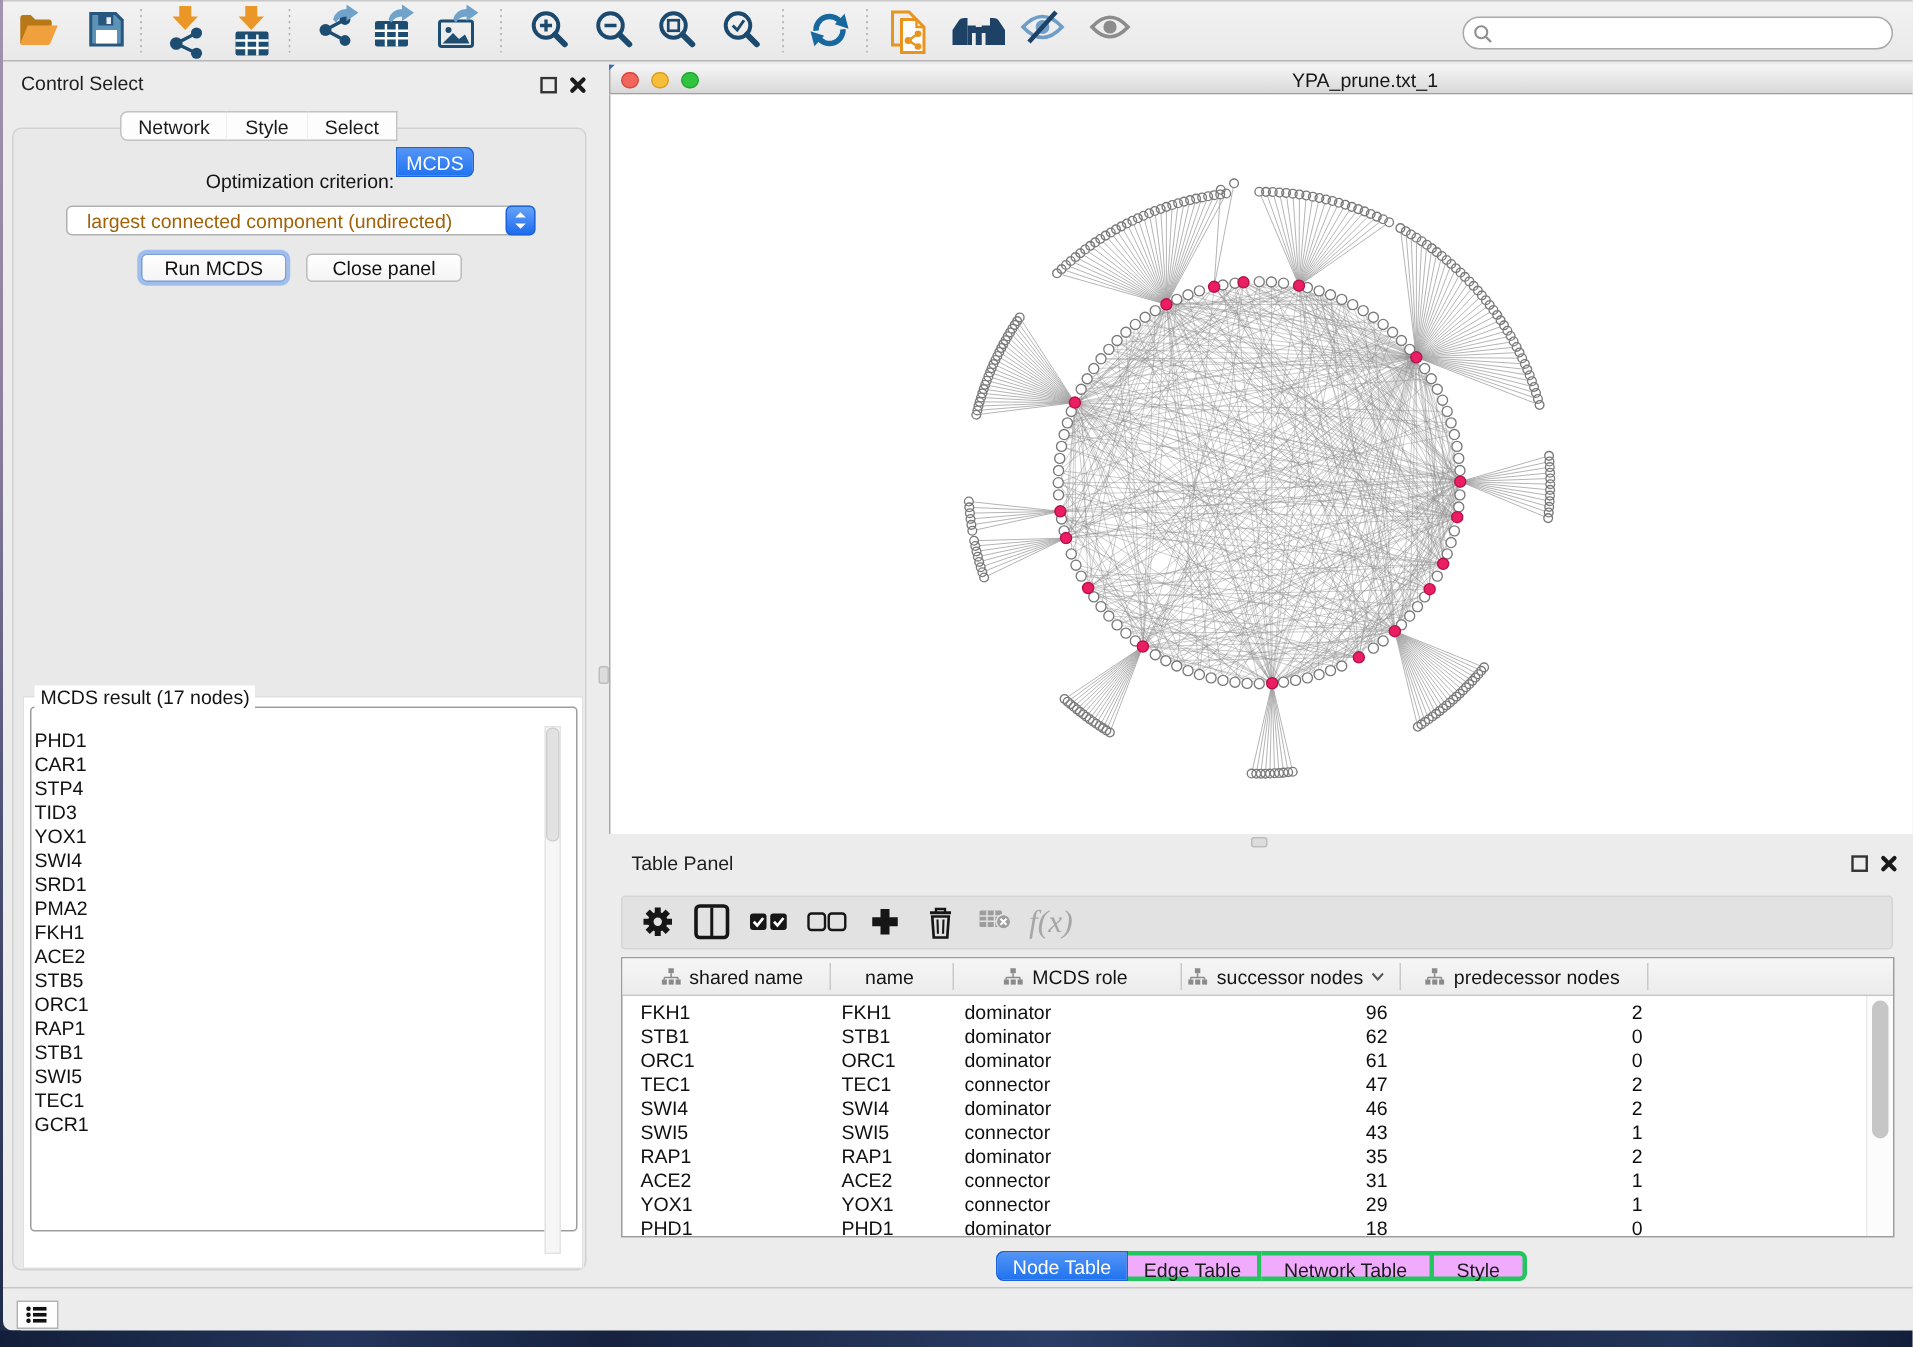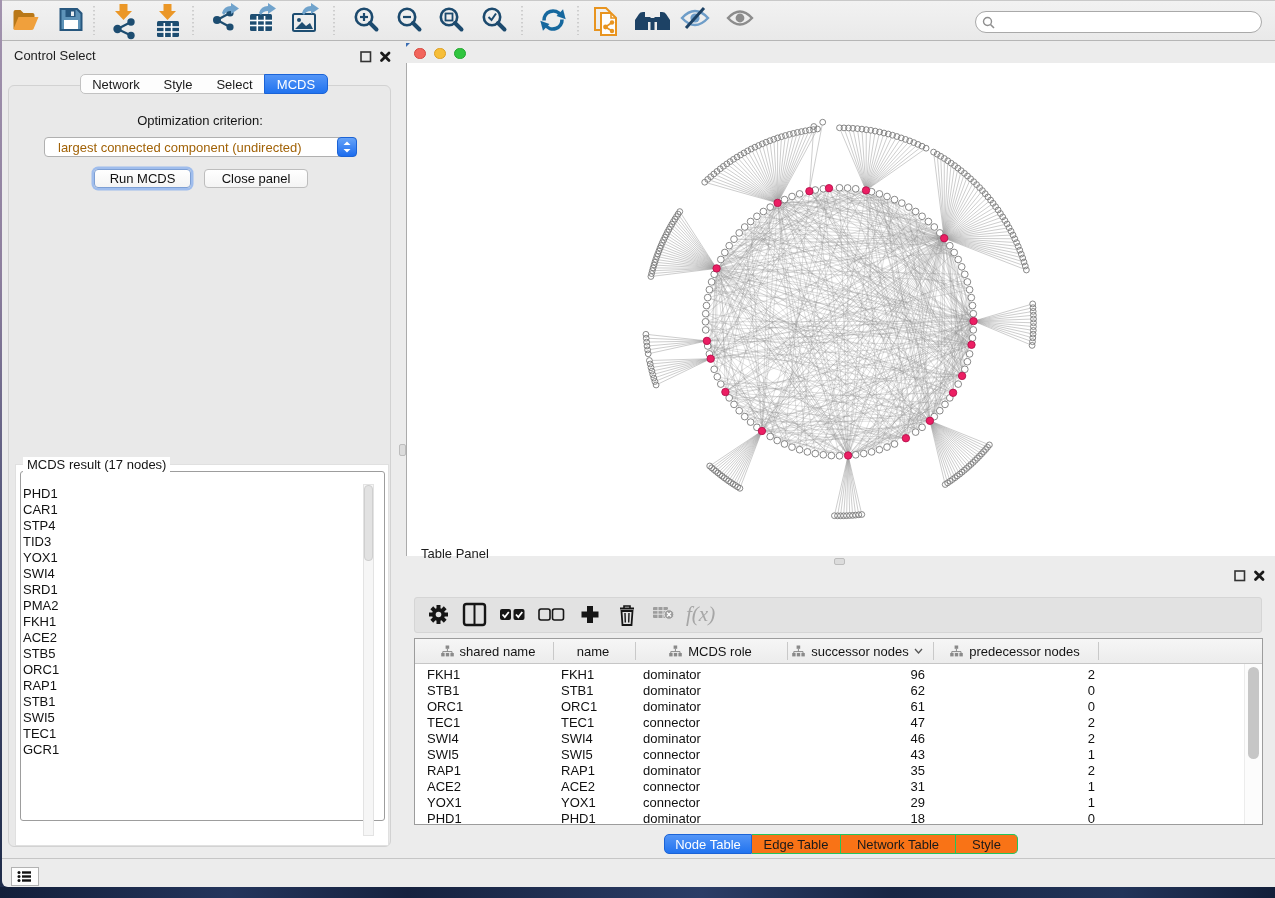--- a/index.html
+++ b/index.html
@@ -16,22 +16,22 @@
     border:1px solid #a9a9a9;border-radius:12px;box-sizing:border-box;}
   
   #cp-title{left:14px;top:48px;font-size:13px;color:#1d1d1d;}
   #cp-panel{left:8px;top:85px;width:383px;height:762px;background:#e9e9e9;
     border:1px solid #d2d2d2;border-radius:6px;box-sizing:border-box;}
   .tab{position:absolute;top:74px;height:20px;box-sizing:border-box;background:#fdfdfd;
     border:1px solid #c2c2c2;font-size:13px;color:#1a1a1a;text-align:center;line-height:19px;}
   #tab-net{left:80px;width:72px;border-radius:5px 0 0 5px;}
   #tab-style{left:151px;width:55px;border-left:none;}
   #tab-sel{left:205px;width:60px;border-left:none;}
-  #tab-mcds{left:264px;width:64px;border-radius:0 5px 5px 0;border:1px solid #1b63d6;
-    background:linear-gradient(180deg,#5395f7,#2173ef);color:#fff;}
+  #tab-mcds{left:264px;width:52px;border-radius:0 5px 5px 0;border:1px solid #1b63d6;
+    background:linear-gradient(180deg,#5395f7,#2173ef);color:#fff;margin-top:24px;}
   #optlabel{left:0px;top:113px;width:400px;text-align:center;font-size:13px;color:#141414;}
   #dropdown{left:44px;top:137px;width:313px;height:20px;background:#fff;border:1px solid #b0b0b0;
     border-radius:4px;box-sizing:border-box;}
   #dropdown span{position:absolute;left:13px;top:2px;font-size:13px;color:#a16207;}
   #ddcap{position:absolute;right:-1px;top:-1px;width:20px;height:20px;border-radius:4px;
     background:linear-gradient(180deg,#66a3f8,#1c6cee);border:1px solid #1b63d6;box-sizing:border-box;}
   .btn{position:absolute;top:169px;height:19px;background:linear-gradient(180deg,#ffffff,#f4f4f4);
     border:1px solid #bdbdbd;border-radius:4px;box-sizing:border-box;
     font-size:13px;color:#111;text-align:center;line-height:17px;}
   #btn-run{left:94px;width:97px;box-shadow:0 0 0 2.5px rgba(110,160,240,.6);border-color:#7d9fd4;}
@@ -65,42 +65,42 @@
     font-size:13px;color:#161616;}
   .light{position:absolute;top:4.5px;width:11.5px;height:11.5px;border-radius:50%;box-sizing:border-box;}
   #netcanvas{position:absolute;left:0;top:20px;width:869px;height:493px;background:#fff;
     border-left:1px solid #ababab;box-sizing:border-box;}
   #hdivider{left:406px;top:556px;width:869px;height:9px;background:#ececec;}
   #hgrip{position:absolute;left:428px;top:2px;width:9px;height:5px;background:#dcdcdc;
     border:1px solid #bdbdbd;border-radius:2px;}
   #vgrip{left:399px;top:444px;width:5px;height:10px;background:#dcdcdc;
     border:1px solid #bdbdbd;border-radius:2px;}
   
-  #tp-title{left:421px;top:546px;font-size:13px;color:#1d1d1d;}
+  #tp-title{left:421px;top:568px;font-size:13px;color:#1d1d1d;}
   #tp-toolbar{left:414px;top:597px;width:848px;height:36px;background:#e2e2e2;
     border:1px solid #d5d5d5;border-radius:3px;box-sizing:border-box;}
   #thetable{left:414px;top:638px;width:849px;height:187px;background:#fff;
     border:1px solid #9c9c9c;box-sizing:border-box;}
   #thead{position:absolute;left:0;top:0;width:847px;height:24px;
     background:linear-gradient(180deg,#f6f6f6,#ececec);border-bottom:1px solid #c6c6c6;}
   .hsep{position:absolute;top:3px;height:18px;width:0;border-left:1px solid #c9c9c9;}
   .hcell{position:absolute;top:0;height:24px;font-size:13px;color:#141414;
     display:flex;align-items:center;justify-content:center;}
   .trow{position:absolute;left:0;width:847px;height:16px;font-size:13px;color:#101010;}
   .trow .c1{position:absolute;left:12px;top:1px;}
   .trow .c2{position:absolute;left:146px;top:1px;}
   .trow .c3{position:absolute;left:228px;top:1px;}
   .trow .c4{position:absolute;left:370px;width:140px;text-align:right;top:1px;}
   .trow .c5{position:absolute;left:540px;width:140px;text-align:right;top:1px;}
   #tscroll{position:absolute;left:829px;top:25px;width:17px;height:160px;background:#fcfcfc;
     border-left:1px solid #ececec;}
   #tthumb{position:absolute;left:3px;top:3px;width:11px;height:92px;background:#c6c6c6;border-radius:6px;}
   
-  .btab{position:absolute;top:834px;height:20px;box-sizing:border-box;background:#f97316;
-    border:1px solid #22c55e;font-size:13px;color:#1a1a1a;text-align:center;line-height:19px;}
+  .btab{position:absolute;top:834px;height:20px;box-sizing:border-box;background:#f0abfc;
+    border:3px solid #22c55e;font-size:13px;color:#1a1a1a;text-align:center;line-height:19px;}
   #btab1{left:664px;width:88px;border-radius:5px 0 0 5px;border:1px solid #1b63d6;
     background:linear-gradient(180deg,#5395f7,#2173ef);color:#fff;}
   #btab2{left:752px;width:89px;border-left:none;}
   #btab3{left:841px;width:115px;border-left:none;}
   #btab4{left:956px;width:62px;border-radius:0 5px 5px 0;border-left:none;}
   #statusline{left:2px;top:858px;width:1273px;height:0;border-top:1px solid #c6c6c6;}
   #listbtn{left:11px;top:867px;width:28px;height:19px;background:#fdfdfd;
     border:1px solid #b2b2b2;box-sizing:border-box;}
   #membtn{left:1196px;top:869px;width:72px;height:17px;background:#fdfdfd;
     border:1px solid #b2b2b2;box-sizing:border-box;border-radius:2px;font-size:12px;color:#111;margin-top:44px;}
@@ -278,20 +278,23 @@
   <div id="groupbox"></div>
   <div id="grouplabel">MCDS result (17 nodes)</div>
   <div id="mcdslist">PHD1<br>CAR1<br>STP4<br>TID3<br>YOX1<br>SWI4<br>SRD1<br>PMA2<br>FKH1<br>ACE2<br>STB5<br>ORC1<br>RAP1<br>STB1<br>SWI5<br>TEC1<br>GCR1</div>
   <div id="cpscroll">
       <div id="cpthumb"></div>
     </div>
 </div>
 <div class="abs" id="vgrip"></div>
 
 <div class="abs" id="netframe">
+  <div id="nettitle">
+      <div class="t">YPA_prune.txt_1</div>
+    </div>
   <svg style="position:absolute;left:0;top:0" width="4" height="4" viewBox="0 0 4 4">
       <path d="M0 4 L0 0 L4 0 Z" fill="#3a6db3"></path>
     </svg>
   <div class="light" style="left:8.1px;background:#f2655c;border:1px solid #d6483f;"></div>
   <div class="light" style="left:28.1px;background:#f6be39;border:1px solid #dd9f22;"></div>
   <div class="light" style="left:48px;background:#30c53f;border:1px solid #23a62f;"></div>
   <div id="netcanvas">
       <svg width="868" height="492" viewBox="0 0 868 492" style="position:absolute;left:0;top:0">
         <path d="M537.2 175.2L400.4 388.9M537.2 175.2L343.6 158.5M537.2 175.2L300.7 234.6M537.2 175.2L318.4 329.0M537.2 175.2L472.4 130.9M537.2 175.2L448.7 125.8M537.2 175.2L363.2 144.1M537.2 175.2L337.7 164.0M537.2 175.2L363.2 373.5M537.2 175.2L498.9 375.2M537.2 175.2L327.0 176.2M537.2 175.2L448.7 391.8M537.2 175.2L565.5 275.0M537.2 175.2L302.4 226.7M537.2 175.2L440.6 125.0M537.2 175.2L459.0 127.4M537.2 175.2L532.8 347.7M537.2 175.2L432.5 392.8M537.2 175.2L480.0 384.1M537.2 175.2L422.0 125.2M537.2 175.2L332.2 347.7M537.2 175.2L385.0 384.1M537.2 175.2L343.6 359.1M537.2 175.2L566.3 266.9M537.2 175.2L560.4 298.7M537.2 175.2L298.5 258.8M537.2 175.2L307.2 306.3M537.2 175.2L385.0 133.5M537.2 175.2L377.5 136.6M537.2 175.2L332.2 169.9M537.2 175.2L304.6 218.9M537.2 175.2L322.2 334.9M537.2 175.2L557.8 306.3M537.2 175.2L508.6 369.1M537.2 175.2L349.9 153.3M537.2 175.2L322.2 182.7M537.2 175.2L487.5 381.0M537.2 175.2L408.3 390.6M537.2 175.2L416.3 391.8M537.2 175.2L464.6 388.9M537.2 175.2L416.3 125.8M537.2 175.2L337.7 353.6M537.2 175.2L313.8 196.5M537.2 175.2L377.5 381.0M537.2 175.2L303.7 295.7M537.2 175.2L432.5 124.8M537.2 175.2L370.2 377.5M537.2 175.2L354.9 368.0M537.2 175.2L392.6 386.7M537.2 175.2L317.8 189.5M537.2 175.2L392.6 130.9M537.2 175.2L555.1 312.9M537.2 175.2L349.9 364.3M537.2 175.2L302.4 290.9M537.2 175.2L309.6 205.4M537.2 175.2L566.3 250.7M537.2 175.2L472.4 386.7M537.2 175.2L538.0 341.4M537.2 175.2L370.6 139.9M537.2 175.2L313.8 321.1M537.2 175.2L456.7 390.6M537.2 175.2L527.3 353.6M370.6 139.9L538.0 341.4M370.6 139.9L310.3 313.8M370.6 139.9L307.2 211.3M370.6 139.9L408.3 390.6M370.6 139.9L299.9 277.9M370.6 139.9L354.9 368.0M370.6 139.9L565.5 275.0M370.6 139.9L441.1 392.5M370.6 139.9L313.8 196.5M370.6 139.9L564.3 234.6M370.6 139.9L562.6 226.7M370.6 139.9L555.1 312.9M370.6 139.9L515.1 364.3M370.6 139.9L480.0 133.5M370.6 139.9L487.5 381.0M370.6 139.9L298.7 250.7M370.6 139.9L327.0 341.4M370.6 139.9L508.6 369.1M370.6 139.9L494.8 140.1M370.6 139.9L303.7 295.7M370.6 139.9L392.6 386.7M370.6 139.9L547.2 189.5M370.6 139.9L515.1 153.3M370.6 139.9L564.5 281.8M370.6 139.9L557.8 306.3M370.6 139.9L298.5 258.8M370.6 139.9L487.5 136.6M370.6 139.9L532.8 347.7M370.6 139.9L307.2 306.3M370.6 139.9L521.4 158.5M370.6 139.9L400.4 388.9M370.6 139.9L432.5 392.8M309.6 205.4L422.0 125.2M309.6 205.4L377.5 136.6M309.6 205.4L560.4 218.9M309.6 205.4L307.2 306.3M309.6 205.4L385.0 133.5M309.6 205.4L498.9 375.2M309.6 205.4L302.4 290.9M309.6 205.4L515.1 364.3M309.6 205.4L441.1 392.5M309.6 205.4L542.8 334.9M309.6 205.4L557.8 211.3M309.6 205.4L527.3 164.0M309.6 205.4L464.6 128.7M309.6 205.4L472.4 386.7M309.6 205.4L322.2 334.9M309.6 205.4L508.6 369.1M309.6 205.4L303.7 295.7M309.6 205.4L377.5 381.0M309.6 205.4L551.2 321.1M309.6 205.4L487.5 381.0M309.6 205.4L392.6 130.9M309.6 205.4L487.5 136.6M309.6 205.4L432.5 392.8M309.6 205.4L565.5 275.0M309.6 205.4L440.6 125.0M309.6 205.4L310.3 313.8M309.6 205.4L349.9 364.3M309.6 205.4L332.2 347.7M309.6 205.4L566.3 250.7M309.6 205.4L370.2 377.5M309.6 205.4L385.0 384.1M309.6 205.4L562.6 290.9M309.6 205.4L522.9 357.8M309.6 205.4L560.4 298.7M309.6 205.4L472.4 130.9M309.6 205.4L448.7 125.8M309.6 205.4L547.2 189.5M309.6 205.4L448.7 391.8M566.5 258.1L487.5 381.0M566.5 258.1L459.0 127.4M566.5 258.1L448.7 391.8M566.5 258.1L448.7 125.8M566.5 258.1L298.5 258.8M566.5 258.1L317.8 189.5M566.5 258.1L337.7 353.6M566.5 258.1L408.3 390.6M566.5 258.1L309.6 205.4M566.5 258.1L313.8 196.5M566.5 258.1L302.4 226.7M566.5 258.1L542.8 182.7M566.5 258.1L527.3 353.6M566.5 258.1L464.6 128.7M566.5 258.1L501.8 144.1M566.5 258.1L370.2 377.5M566.5 258.1L542.8 334.9M566.5 258.1L440.6 125.0M566.5 258.1L498.9 375.2M566.5 258.1L356.4 148.5M566.5 258.1L327.0 341.4M566.5 258.1L464.6 388.9M566.5 258.1L472.4 130.9M566.5 258.1L300.7 283.0M566.5 258.1L416.3 125.8M566.5 258.1L332.2 169.9M566.5 258.1L377.5 381.0M566.5 258.1L322.2 334.9M566.5 258.1L307.2 211.3M566.5 258.1L363.2 373.5M566.5 258.1L385.0 384.1M566.5 258.1L392.6 386.7M566.5 258.1L298.7 266.9M566.5 258.1L337.7 164.0M566.5 258.1L508.6 369.1M566.5 258.1L363.2 144.1M522.9 357.8L565.5 275.0M522.9 357.8L408.3 127.0M522.9 357.8L501.8 144.1M522.9 357.8L472.4 130.9M522.9 357.8L317.8 189.5M522.9 357.8L332.2 169.9M522.9 357.8L307.2 211.3M522.9 357.8L385.0 384.1M522.9 357.8L298.7 250.7M522.9 357.8L327.0 176.2M522.9 357.8L310.3 313.8M522.9 357.8L464.6 128.7M522.9 357.8L392.6 130.9M522.9 357.8L566.5 258.1M522.9 357.8L440.6 125.0M522.9 357.8L566.3 250.7M522.9 357.8L562.6 226.7M522.9 357.8L298.5 258.8M522.9 357.8L564.3 234.6M522.9 357.8L487.5 136.6M522.9 357.8L300.7 283.0M522.9 357.8L508.6 148.5M522.9 357.8L343.6 359.1M522.9 357.8L322.2 334.9M522.9 357.8L377.5 381.0M522.9 357.8L332.2 347.7M441.1 392.5L542.8 334.9M441.1 392.5L377.5 136.6M441.1 392.5L416.3 125.8M441.1 392.5L515.1 153.3M441.1 392.5L440.6 125.0M441.1 392.5L318.4 329.0M441.1 392.5L313.8 321.1M441.1 392.5L532.8 169.9M441.1 392.5L307.2 211.3M441.1 392.5L546.1 329.8M441.1 392.5L532.8 347.7M441.1 392.5L515.1 364.3M441.1 392.5L385.0 133.5M441.1 392.5L527.3 353.6M441.1 392.5L322.2 182.7M441.1 392.5L408.3 127.0M441.1 392.5L313.8 196.5M441.1 392.5L363.2 373.5M441.1 392.5L464.6 128.7M441.1 392.5L566.3 250.7M441.1 392.5L349.9 153.3M441.1 392.5L472.4 130.9M441.1 392.5L304.6 218.9M441.1 392.5L566.3 266.9M441.1 392.5L522.9 357.8M441.1 392.5L487.5 136.6M441.1 392.5L432.5 124.8M441.1 392.5L332.2 347.7M441.1 392.5L565.5 242.6M441.1 392.5L356.4 148.5M441.1 392.5L521.4 158.5M441.1 392.5L557.8 306.3M441.1 392.5L310.3 313.8M441.1 392.5L317.8 189.5M459.0 127.4L298.7 250.7M459.0 127.4L557.8 306.3M459.0 127.4L416.3 391.8M459.0 127.4L472.4 386.7M459.0 127.4L332.2 169.9M459.0 127.4L317.8 189.5M459.0 127.4L508.6 369.1M459.0 127.4L532.8 347.7M459.0 127.4L356.4 148.5M459.0 127.4L551.2 196.5M459.0 127.4L313.8 196.5M459.0 127.4L560.4 218.9M459.0 127.4L562.6 290.9M459.0 127.4L498.9 375.2M459.0 127.4L337.7 353.6M354.9 368.0L521.4 158.5M354.9 368.0L515.1 364.3M354.9 368.0L298.7 250.7M354.9 368.0L487.5 381.0M354.9 368.0L337.7 164.0M354.9 368.0L363.2 144.1M354.9 368.0L487.5 136.6M354.9 368.0L343.6 158.5M354.9 368.0L377.5 136.6M354.9 368.0L494.8 140.1M354.9 368.0L508.6 148.5M354.9 368.0L432.5 392.8M354.9 368.0L432.5 124.8M354.9 368.0L547.2 189.5M354.9 368.0L532.8 347.7M354.9 368.0L542.8 334.9M354.9 368.0L480.0 133.5M564.5 281.8L307.2 211.3M564.5 281.8L327.0 176.2M564.5 281.8L400.4 388.9M564.5 281.8L501.8 144.1M564.5 281.8L304.6 218.9M564.5 281.8L298.5 258.8M564.5 281.8L542.8 182.7M564.5 281.8L303.7 295.7M564.5 281.8L356.4 148.5M564.5 281.8L487.5 136.6M564.5 281.8L385.0 133.5M564.5 281.8L318.4 329.0M564.5 281.8L487.5 381.0M564.5 281.8L337.7 353.6M564.5 281.8L480.0 384.1M564.5 281.8L298.7 250.7M564.5 281.8L343.6 158.5M564.5 281.8L317.8 189.5M564.5 281.8L349.9 364.3M564.5 281.8L377.5 136.6M564.5 281.8L498.9 375.2M564.5 281.8L302.4 226.7M564.5 281.8L456.7 390.6M564.5 281.8L527.3 164.0M564.5 281.8L299.9 277.9M564.5 281.8L554.7 203.8M564.5 281.8L432.5 124.8M564.5 281.8L354.9 368.0M564.5 281.8L472.4 130.9M555.1 312.9L370.2 377.5M555.1 312.9L337.7 164.0M555.1 312.9L554.7 203.8M555.1 312.9L302.4 290.9M555.1 312.9L480.0 384.1M555.1 312.9L416.3 391.8M555.1 312.9L313.8 321.1M555.1 312.9L377.5 136.6M555.1 312.9L464.6 128.7M555.1 312.9L385.0 133.5M555.1 312.9L298.7 266.9M555.1 312.9L402.4 128.2M555.1 312.9L300.7 234.6M555.1 312.9L318.4 329.0M555.1 312.9L542.8 182.7M555.1 312.9L300.7 283.0M555.1 312.9L472.4 130.9M555.1 312.9L494.8 140.1M555.1 312.9L343.6 359.1M402.4 128.2L562.6 226.7M402.4 128.2L302.4 226.7M402.4 128.2L551.2 321.1M402.4 128.2L557.8 306.3M402.4 128.2L551.2 196.5M402.4 128.2L527.3 164.0M402.4 128.2L299.9 277.9M402.4 128.2L300.7 234.6M402.4 128.2L377.5 381.0M402.4 128.2L566.3 250.7M422.0 125.2L542.8 182.7M422.0 125.2L501.8 144.1M422.0 125.2L313.8 196.5M422.0 125.2L303.7 295.7M422.0 125.2L551.2 196.5M422.0 125.2L392.6 386.7M422.0 125.2L527.3 353.6M422.0 125.2L566.3 250.7M422.0 125.2L363.2 373.5M422.0 125.2L508.6 369.1M546.1 329.8L542.8 182.7M546.1 329.8L300.7 234.6M546.1 329.8L343.6 158.5M546.1 329.8L487.5 136.6M546.1 329.8L402.4 128.2M546.1 329.8L456.7 390.6M546.1 329.8L302.4 226.7M546.1 329.8L337.7 164.0M546.1 329.8L551.2 196.5M546.1 329.8L322.2 334.9M546.1 329.8L300.7 283.0M498.9 375.2L532.8 169.9M498.9 375.2L343.6 158.5M498.9 375.2L564.3 234.6M498.9 375.2L416.3 125.8M498.9 375.2L480.0 133.5M498.9 375.2L304.6 218.9M498.9 375.2L337.7 353.6M498.9 375.2L298.5 258.8M498.9 375.2L354.9 368.0M498.9 375.2L327.0 341.4M498.9 375.2L318.4 329.0M498.9 375.2L370.2 377.5M318.4 329.0L422.0 125.2M318.4 329.0L557.8 211.3M318.4 329.0L313.8 196.5M318.4 329.0L542.8 182.7M318.4 329.0L416.3 391.8M318.4 329.0L532.8 169.9M318.4 329.0L377.5 381.0M318.4 329.0L349.9 153.3M318.4 329.0L521.4 158.5M318.4 329.0L532.8 347.7M303.7 295.7L527.3 164.0M303.7 295.7L370.2 377.5M303.7 295.7L566.5 258.1M303.7 295.7L566.3 250.7M303.7 295.7L515.1 153.3M303.7 295.7L487.5 381.0M303.7 295.7L356.4 148.5M303.7 295.7L416.3 125.8M299.9 277.9L566.3 266.9M299.9 277.9L370.2 377.5M299.9 277.9L562.6 226.7M299.9 277.9L363.2 373.5M299.9 277.9L424.4 392.6M299.9 277.9L472.4 386.7M299.9 277.9L521.4 158.5M299.9 277.9L566.3 250.7M385.0 384.1L298.5 258.8M472.4 130.9L527.3 353.6M302.4 290.9L560.4 218.9M515.1 364.3L480.0 133.5M416.3 125.8L300.7 283.0M327.0 176.2L542.8 182.7M424.4 392.6L300.7 283.0M562.6 226.7L332.2 169.9M385.0 133.5L300.7 234.6M304.6 218.9L508.6 148.5M472.4 386.7L327.0 341.4M322.2 182.7L487.5 381.0M538.0 341.4L313.8 321.1M363.2 373.5L448.7 125.8M560.4 298.7L448.7 391.8" stroke="#8c8c8c" stroke-width="0.65" opacity="0.44" fill="none"></path>
         <path d="M309.6 205.4L243.9 213.5M309.6 205.4L244.6 210.6M309.6 205.4L245.3 207.7M309.6 205.4L246.1 204.9M309.6 205.4L247.0 202.0M309.6 205.4L247.9 199.2M309.6 205.4L248.8 196.4M309.6 205.4L249.8 193.5M309.6 205.4L250.8 190.8M309.6 205.4L251.9 188.0M309.6 205.4L253.0 185.2M309.6 205.4L254.1 182.5M309.6 205.4L255.3 179.7M309.6 205.4L256.6 177.0M309.6 205.4L257.9 174.3M309.6 205.4L259.2 171.7M309.6 205.4L260.5 169.0M309.6 205.4L261.9 166.4M309.6 205.4L263.4 163.8M309.6 205.4L264.8 161.2M309.6 205.4L266.4 158.6M309.6 205.4L267.9 156.1M309.6 205.4L269.5 153.6M309.6 205.4L271.1 151.1M309.6 205.4L272.8 148.6M370.6 139.9L297.7 119.2M370.6 139.9L300.7 116.4M370.6 139.9L303.7 113.7M370.6 139.9L306.8 111.0M370.6 139.9L310.0 108.4M370.6 139.9L313.2 105.8M370.6 139.9L316.4 103.3M370.6 139.9L319.8 100.9M370.6 139.9L323.1 98.6M370.6 139.9L326.5 96.3M370.6 139.9L330.0 94.1M370.6 139.9L333.5 92.0M370.6 139.9L337.0 89.9M370.6 139.9L340.6 87.9M370.6 139.9L344.2 86.0M370.6 139.9L347.9 84.2M370.6 139.9L351.6 82.5M370.6 139.9L355.3 80.8M370.6 139.9L359.1 79.2M370.6 139.9L362.9 77.7M370.6 139.9L366.8 76.3M370.6 139.9L370.6 74.9M370.6 139.9L374.5 73.7M370.6 139.9L378.4 72.5M370.6 139.9L382.4 71.4M370.6 139.9L386.4 70.4M370.6 139.9L390.4 69.4M370.6 139.9L394.4 68.6M370.6 139.9L398.4 67.8M370.6 139.9L402.4 67.1M370.6 139.9L406.5 66.6M370.6 139.9L410.5 66.0M459.0 127.4L432.5 64.8M459.0 127.4L437.0 64.9M459.0 127.4L441.5 65.0M459.0 127.4L445.9 65.3M459.0 127.4L450.4 65.6M459.0 127.4L454.9 66.1M459.0 127.4L459.3 66.7M459.0 127.4L463.8 67.3M459.0 127.4L468.2 68.1M459.0 127.4L472.6 69.0M459.0 127.4L477.0 70.0M459.0 127.4L481.3 71.0M459.0 127.4L485.6 72.2M459.0 127.4L489.9 73.5M459.0 127.4L494.2 74.9M459.0 127.4L498.5 76.4M459.0 127.4L502.7 77.9M459.0 127.4L506.8 79.6M459.0 127.4L510.9 81.4M459.0 127.4L515.0 83.2M459.0 127.4L519.1 85.2M537.2 175.2L526.6 89.1M537.2 175.2L530.2 91.2M537.2 175.2L533.7 93.3M537.2 175.2L537.3 95.5M537.2 175.2L540.8 97.8M537.2 175.2L544.2 100.2M537.2 175.2L547.6 102.6M537.2 175.2L550.9 105.1M537.2 175.2L554.2 107.7M537.2 175.2L557.4 110.3M537.2 175.2L560.5 113.0M537.2 175.2L563.6 115.8M537.2 175.2L566.7 118.7M537.2 175.2L569.6 121.6M537.2 175.2L572.6 124.6M537.2 175.2L575.4 127.6M537.2 175.2L578.2 130.7M537.2 175.2L580.9 133.9M537.2 175.2L583.6 137.1M537.2 175.2L586.1 140.3M537.2 175.2L588.6 143.7M537.2 175.2L591.1 147.0M537.2 175.2L593.4 150.5M537.2 175.2L595.7 153.9M537.2 175.2L597.9 157.5M537.2 175.2L600.1 161.0M537.2 175.2L602.1 164.7M537.2 175.2L604.1 168.3M537.2 175.2L606.0 172.0M537.2 175.2L607.8 175.8M537.2 175.2L609.6 179.6M537.2 175.2L611.2 183.4M537.2 175.2L612.8 187.2M537.2 175.2L614.3 191.1M537.2 175.2L615.7 195.0M537.2 175.2L617.0 199.0M537.2 175.2L618.3 203.0M537.2 175.2L619.4 207.0M566.5 258.1L625.7 240.9M566.5 258.1L626.0 244.7M566.5 258.1L626.2 248.4M566.5 258.1L626.4 252.2M566.5 258.1L626.5 256.0M566.5 258.1L626.5 259.8M566.5 258.1L626.4 263.6M566.5 258.1L626.3 267.4M566.5 258.1L626.1 271.1M566.5 258.1L625.8 274.9M566.5 258.1L625.5 278.7M566.5 258.1L625.1 282.4M522.9 357.8L582.4 381.9M522.9 357.8L580.5 384.2M522.9 357.8L578.6 386.5M522.9 357.8L576.6 388.7M522.9 357.8L574.6 390.9M522.9 357.8L572.5 393.1M522.9 357.8L570.4 395.2M522.9 357.8L568.3 397.3M522.9 357.8L566.2 399.4M522.9 357.8L564.0 401.4M522.9 357.8L561.8 403.4M522.9 357.8L559.6 405.4M522.9 357.8L557.3 407.3M522.9 357.8L555.0 409.2M522.9 357.8L552.7 411.1M522.9 357.8L550.3 412.9M522.9 357.8L548.0 414.7M522.9 357.8L545.5 416.5M522.9 357.8L543.1 418.2M522.9 357.8L540.6 419.9M522.9 357.8L538.2 421.5M441.1 392.5L454.8 451.5M441.1 392.5L451.8 451.8M441.1 392.5L448.7 452.1M441.1 392.5L445.7 452.4M441.1 392.5L442.7 452.5M441.1 392.5L439.6 452.7M441.1 392.5L436.6 452.8M441.1 392.5L433.5 452.8M441.1 392.5L430.5 452.8M441.1 392.5L427.4 452.7M354.9 368.0L332.9 425.3M354.9 368.0L330.6 423.9M354.9 368.0L328.3 422.4M354.9 368.0L326.1 421.0M354.9 368.0L323.8 419.5M354.9 368.0L321.6 418.0M354.9 368.0L319.4 416.4M354.9 368.0L317.2 414.8M354.9 368.0L315.1 413.2M354.9 368.0L313.0 411.6M354.9 368.0L310.9 409.9M354.9 368.0L308.8 408.2M354.9 368.0L306.7 406.5M354.9 368.0L304.7 404.8M354.9 368.0L302.7 403.0M303.7 295.7L249.1 322.0M303.7 295.7L247.9 318.5M303.7 295.7L246.8 315.1M303.7 295.7L245.8 311.6M303.7 295.7L244.9 308.1M303.7 295.7L244.0 304.6M303.7 295.7L243.2 301.0M303.7 295.7L242.4 297.5M299.9 277.9L241.2 290.8M299.9 277.9L240.6 286.9M299.9 277.9L240.0 283.0M299.9 277.9L239.6 279.1M299.9 277.9L239.2 275.2M299.9 277.9L238.9 271.3M402.4 128.2L406.8 63.5M402.4 128.2L415.7 59.2" stroke="#a2a2a2" stroke-width="0.6" opacity="0.9" fill="none"></path>

